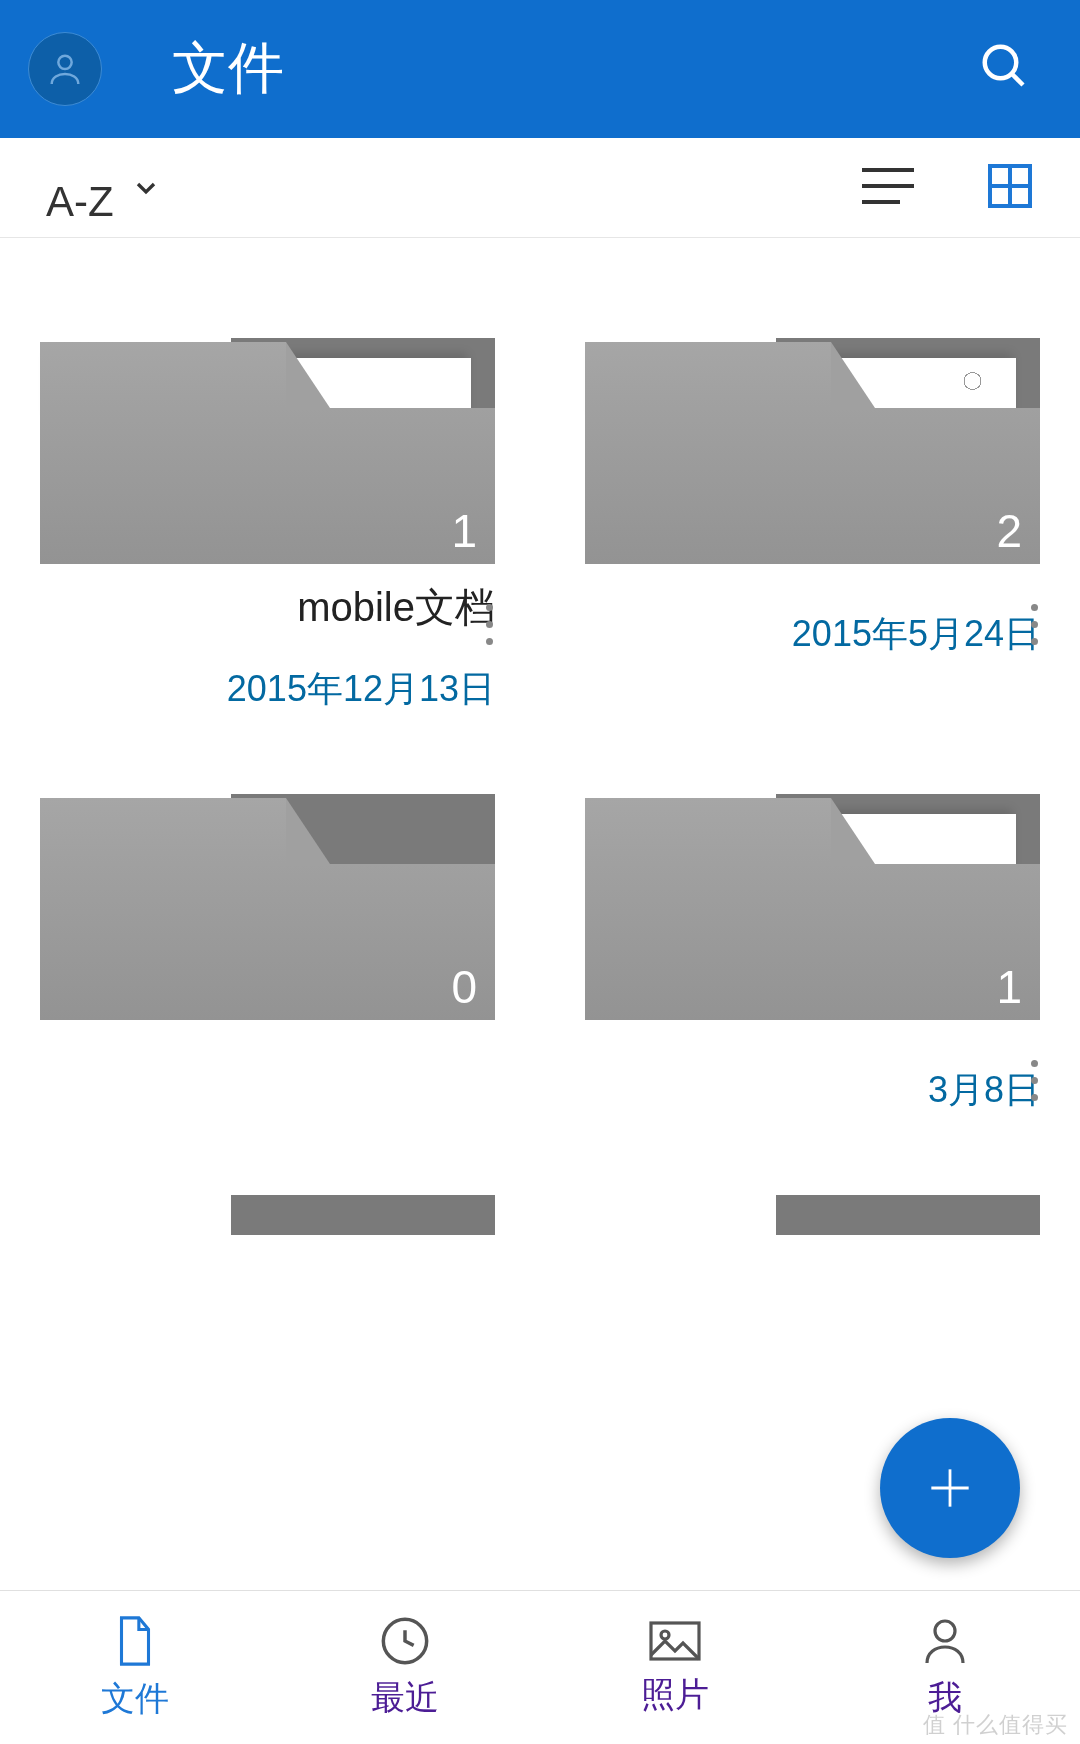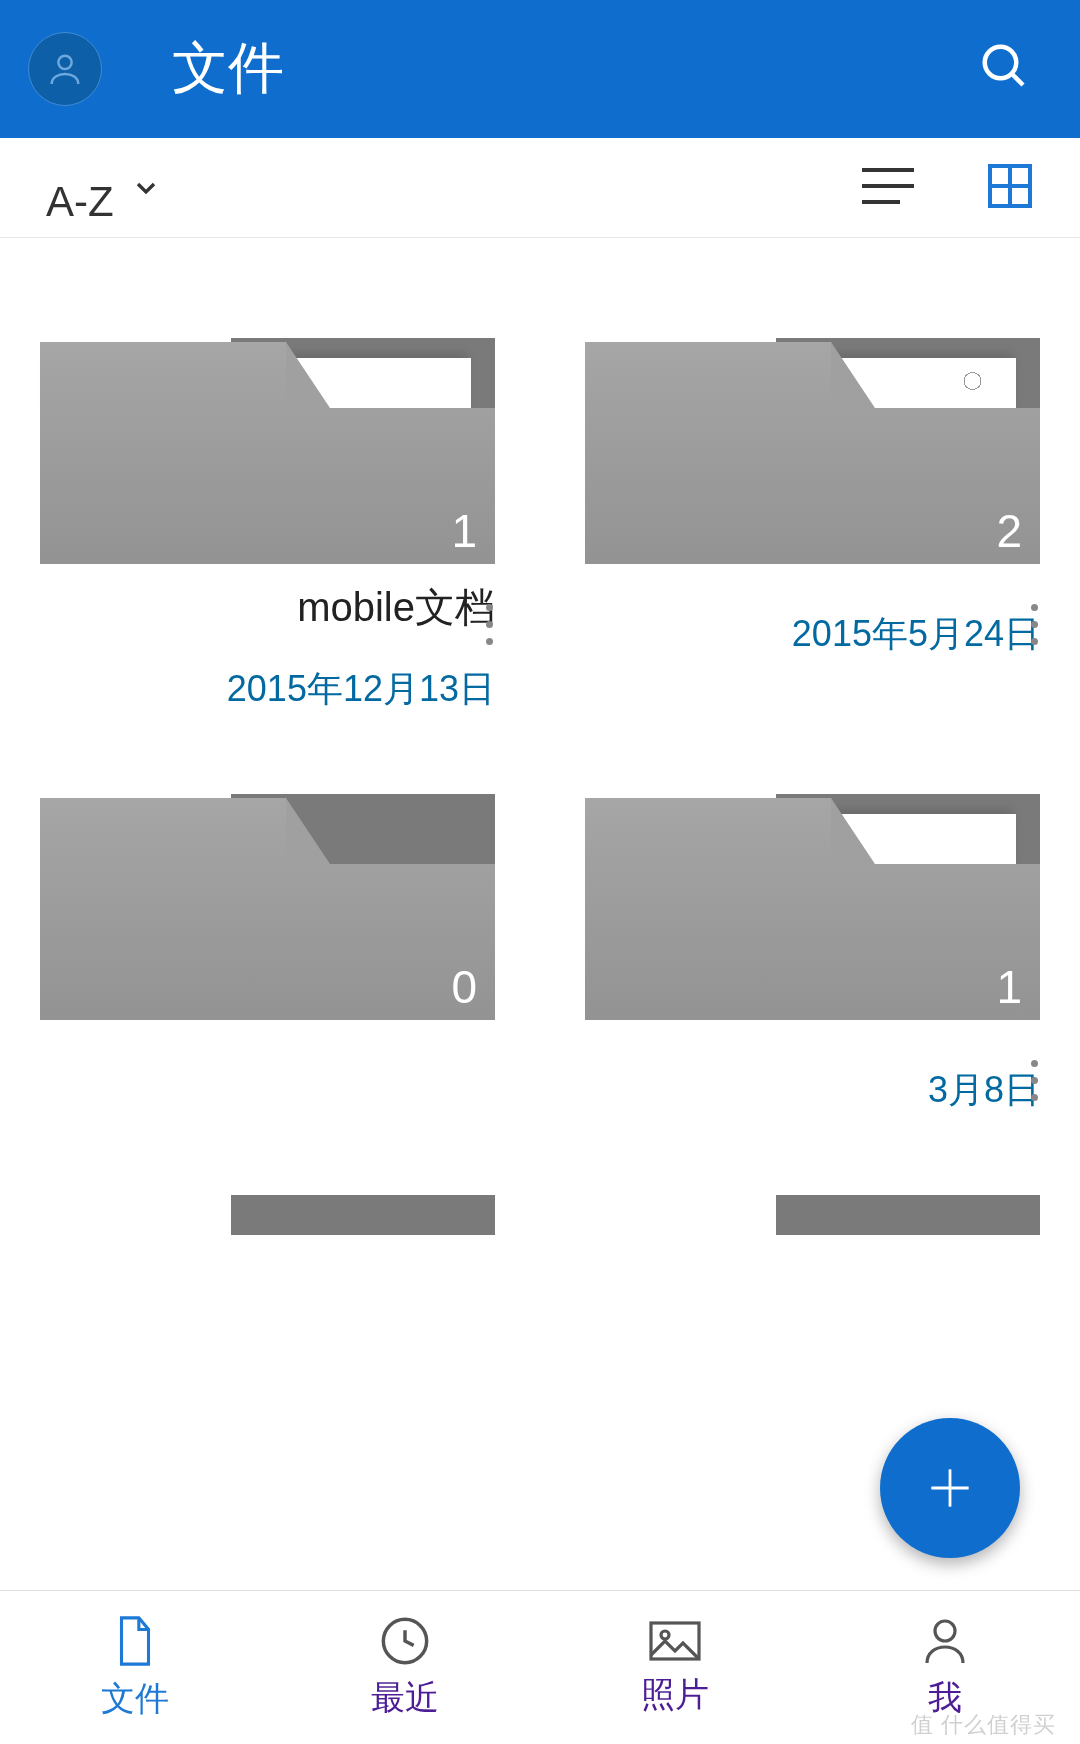--- a/index.html
+++ b/index.html
@@ -204,21 +204,21 @@
     align-items: center;
     justify-content: center;
     gap: 8px;
     color: #4c1d95;
     font-size: 34px;
   }
   .nav-item.active { color: #1e78d6; }
   .nav-item svg { display:block; }
   .watermark {
     position: absolute;
-    right: 24px;
+    right: 12px;
     bottom: 4px;
     font-size: 22px;
     color: rgba(120,120,120,0.35);
     letter-spacing: 1px;
   }
 </style>
 </head>
 <body>
 
 <div class="header">

